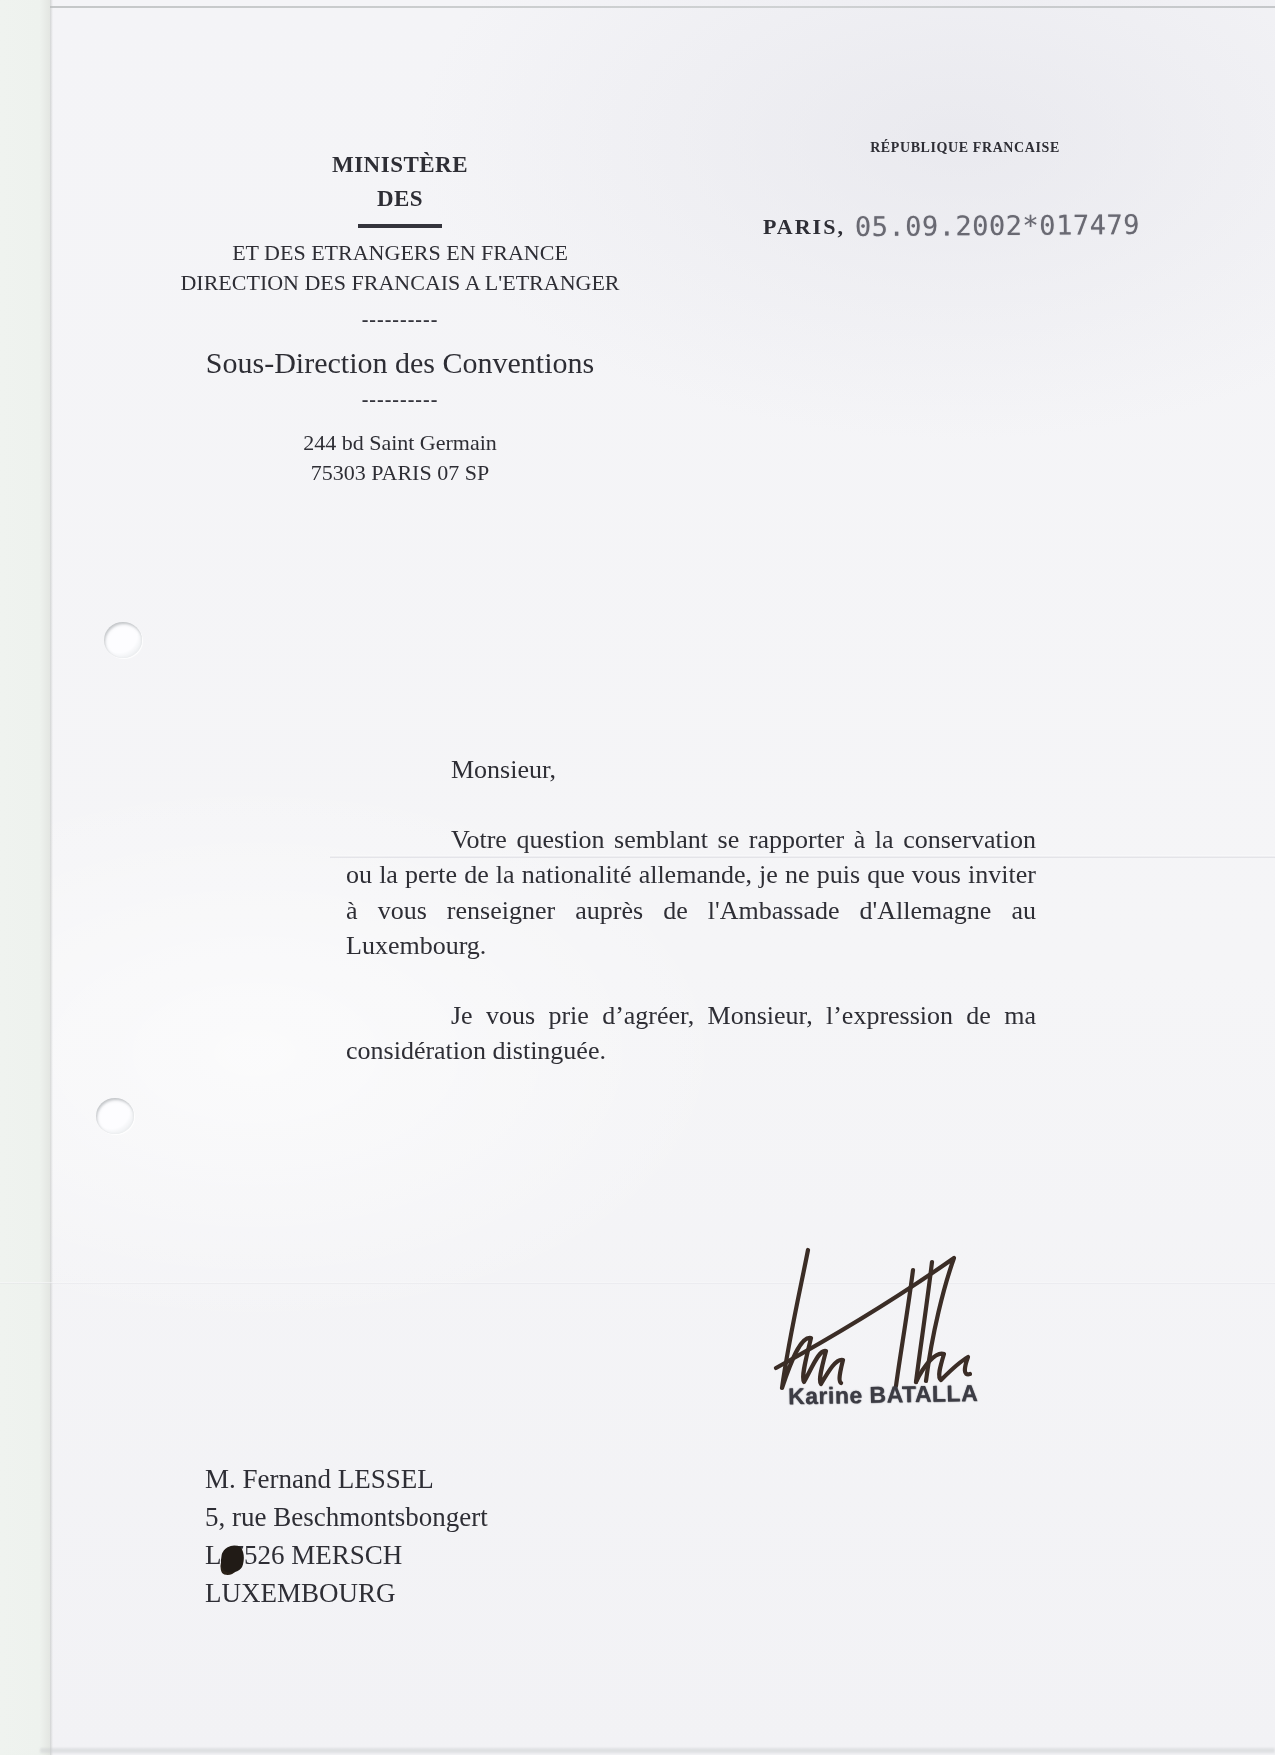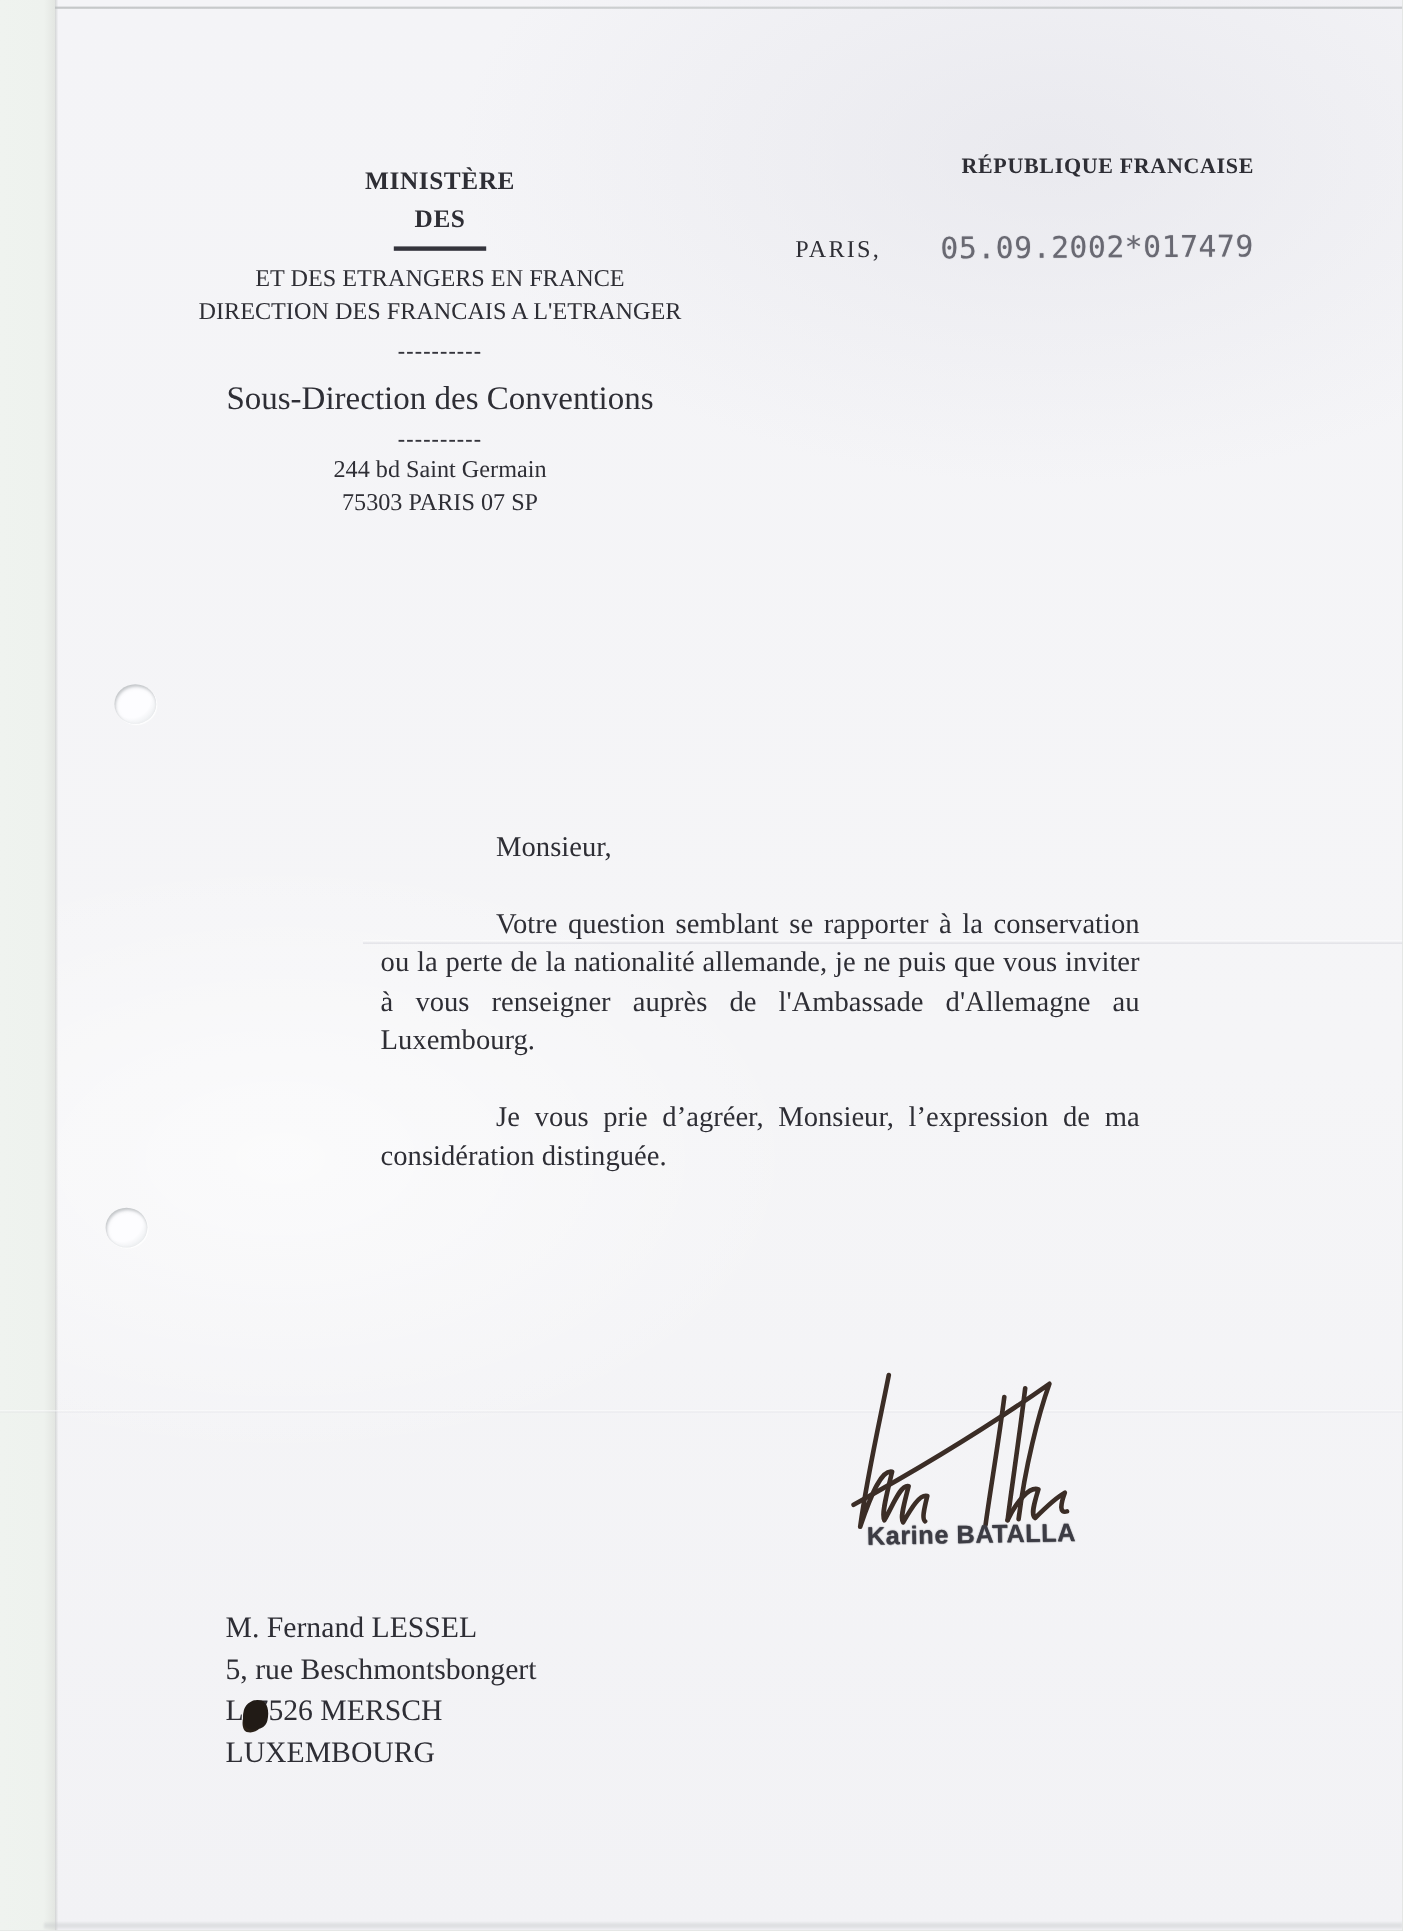--- a/index.html
+++ b/index.html
@@ -35,26 +35,26 @@
   .hole-2 { left:96px; top:1098px; }
 
   
   .hdr-left { position:absolute; left:150px; top:148px; width:500px; text-align:center; }
   .ministry-line { font-weight:bold; font-size:23px; line-height:34px; letter-spacing:.5px; }
   .solid-rule { width:84px; height:4px; background:#34343c; margin:8px auto 10px auto; }
   .direction-line { font-size:22px; line-height:30px; }
   .dashes { font-weight:bold; font-size:20px; letter-spacing:1px; line-height:26px; margin-top:8px; color:#34343c; }
   .sous-dir { font-size:30px; line-height:30px; margin-top:16px; }
   .addr { font-size:22px; line-height:30px; }
-  .addr-block { }
+  .addr-block { margin-top:16px; }
 
   
-  .republic { position:absolute; left:720px; top:140px; width:420px;
-    font-weight:bold; font-size:20px; letter-spacing:.6px; text-align:right; }
-  .paris-line { position:absolute; left:723px; top:214px; font-weight:normal;
+  .republic { position:absolute; left:755px; top:140px; width:420px;
+    font-weight:bold; font-size:14px; letter-spacing:.6px; text-align:center; }
+  .paris-line { position:absolute; left:763px; top:214px; font-weight:bold;
     font-size:22px; letter-spacing:2px; }
   .date-stamp { position:absolute; left:855px; top:210px;
     font-family:"DejaVu Sans Mono",monospace; font-size:27px; color:#5e5e68;
     letter-spacing:0.5px; transform:rotate(-.4deg);
     text-shadow:0 0 1px rgba(94,94,104,.5); opacity:.92; }
 
   
   .letter-body { position:absolute; left:346px; top:752px; width:690px;
     font-size:26px; line-height:35.5px; }
   .salutation { margin-left:105px; }

